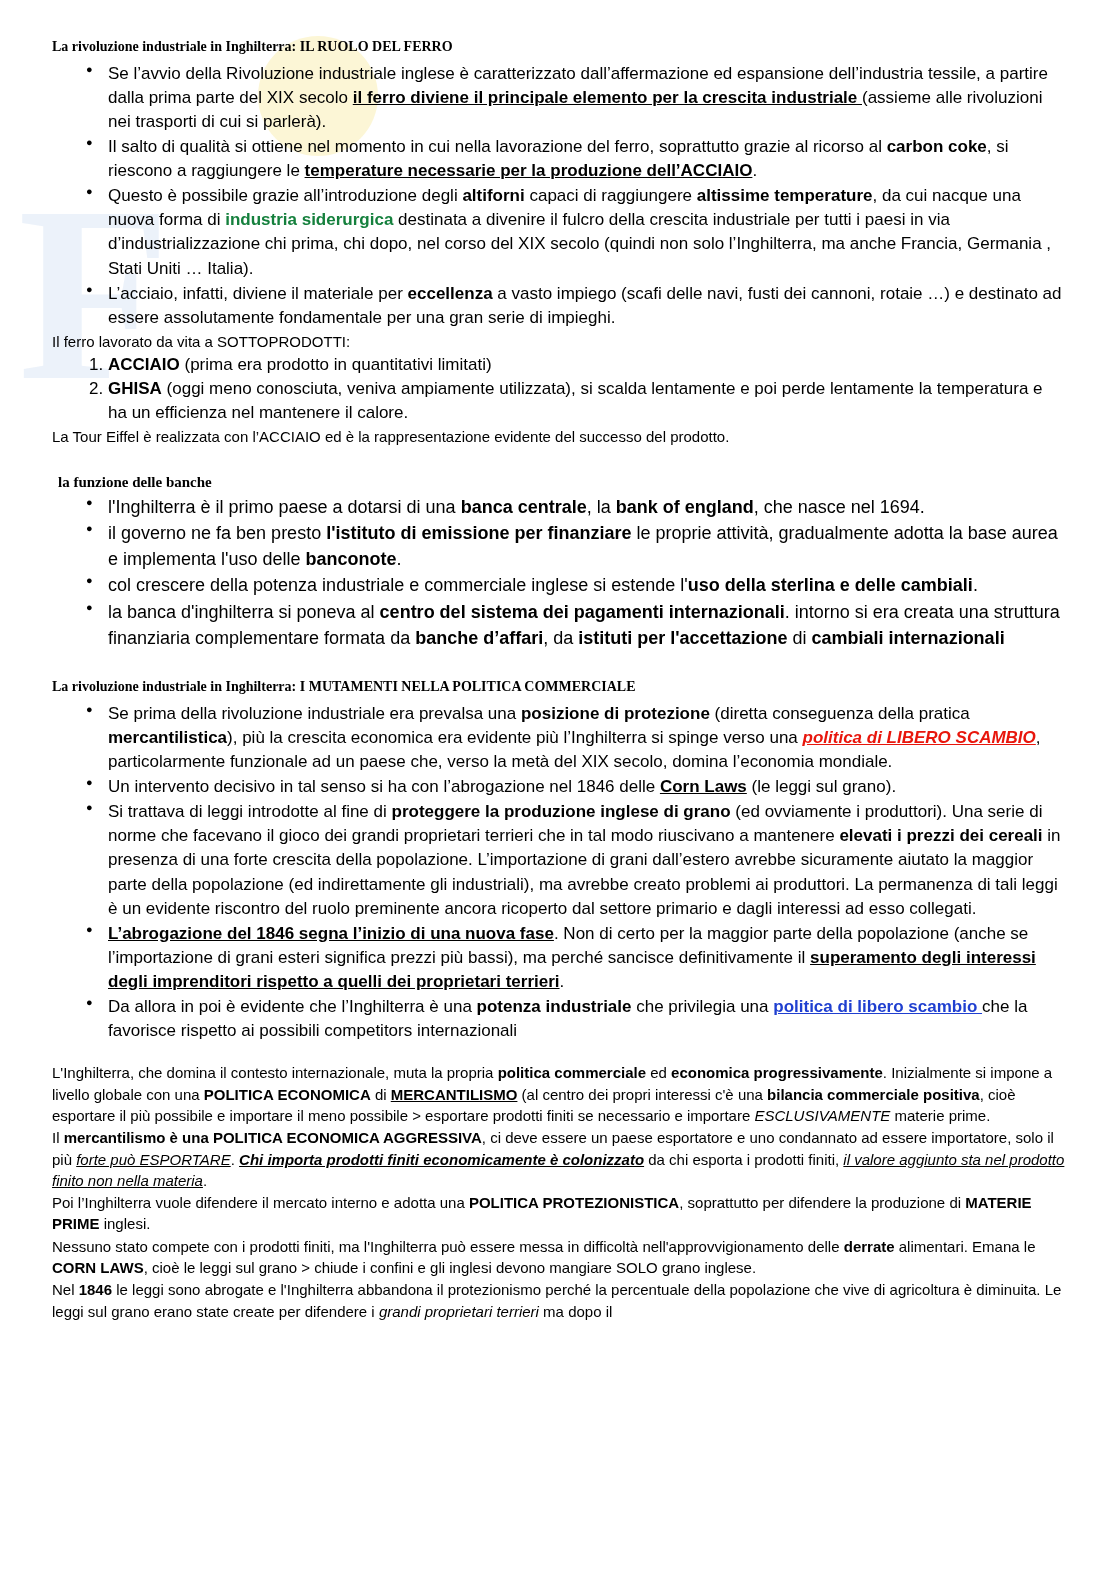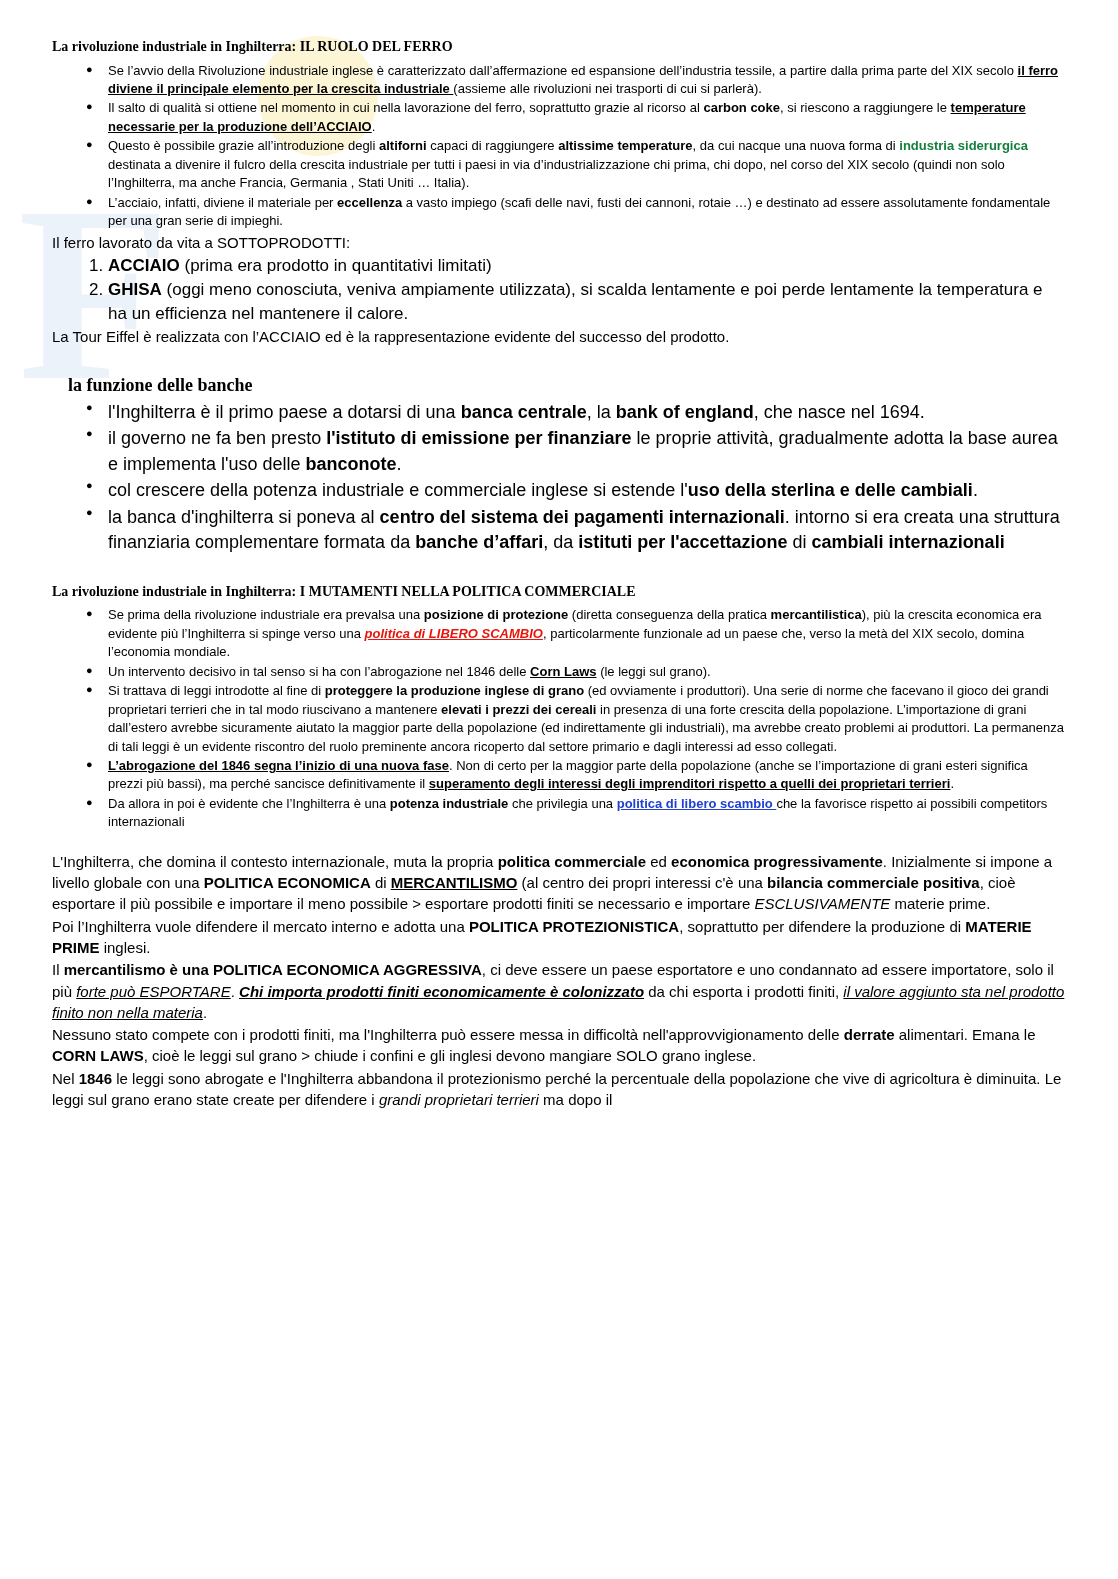--- a/index.html
+++ b/index.html
@@ -50,36 +50,36 @@
 
   h2.doc-heading {
     font-family: "Liberation Serif", serif;
     font-size: 14px;
     font-weight: bold;
     margin: 0 0 6px 0;
     line-height: 1.25;
   }
   h3.doc-subheading {
     font-family: "Liberation Serif", serif;
-    font-size: 18px;
+    font-size: 15px;
     font-weight: bold;
-    margin: 0 0 4px 16px;
+    margin: 0 0 4px 6px;
   }
   p.body-text {
     font-size: 15px;
     line-height: 1.42;
     margin: 0 0 1px 0;
   }
   ul.bullets {
     margin: 0 0 0 0;
     padding-left: 56px;
     list-style: none;
   }
   ul.bullets > li {
-    font-size: 13px;
+    font-size: 17px;
     line-height: 1.42;
     margin-bottom: 1px;
     position: relative;
   }
   ul.bullets > li:before {
     content: "\25CF";
     position: absolute;
     left: -22px;
     top: 0px;
     font-size: 11px;
@@ -204,26 +204,26 @@
 
     <div class="spacer-md"></div>
 
     <p class="body-text">
       
       L'Inghilterra, che domina il contesto internazionale, muta la propria <b>politica commerciale</b> ed <b>economica progressivamente</b>. Inizialmente si impone a livello globale con una <b>POLITICA ECONOMICA</b> di <b class="u">MERCANTILISMO</b> (al centro dei propri interessi c'è una <b>bilancia commerciale positiva</b>, cioè esportare il più possibile e importare il meno possibile &gt; esportare prodotti finiti se necessario e importare <span class="i">ESCLUSIVAMENTE</span> materie prime.
     </p>
 
     <p class="body-text">
       
+      Il <b>mercantilismo è una POLITICA ECONOMICA AGGRESSIVA</b>, ci deve essere un paese esportatore e uno condannato ad essere importatore, solo il più <span class="i u">forte può ESPORTARE</span>. <b class="i u">Chi importa prodotti finiti economicamente è colonizzato</b> da chi esporta i prodotti finiti, <span class="i u">il valore aggiunto sta nel prodotto finito non nella materia</span>.
+    </p>
+
+    <p class="body-text">
+      
       Poi l’Inghilterra vuole difendere il mercato interno e adotta una <b>POLITICA PROTEZIONISTICA</b>, soprattutto per difendere la produzione di <b>MATERIE PRIME</b> inglesi.
-    </p>
-
-    <p class="body-text">
-      
-      Il <b>mercantilismo è una POLITICA ECONOMICA AGGRESSIVA</b>, ci deve essere un paese esportatore e uno condannato ad essere importatore, solo il più <span class="i u">forte può ESPORTARE</span>. <b class="i u">Chi importa prodotti finiti economicamente è colonizzato</b> da chi esporta i prodotti finiti, <span class="i u">il valore aggiunto sta nel prodotto finito non nella materia</span>.
     </p>
 
     <p class="body-text">
       
       Nessuno stato compete con i prodotti finiti, ma l'Inghilterra può essere messa in difficoltà nell'approvvigionamento delle <b>derrate</b> alimentari. Emana le <b>CORN LAWS</b>, cioè le leggi sul grano &gt; chiude i confini e gli inglesi devono mangiare SOLO grano inglese.
     </p>
 
     <p class="body-text">
       
       Nel <b>1846</b> le leggi sono abrogate e l'Inghilterra abbandona il protezionismo perché la percentuale della popolazione che vive di agricoltura è diminuita. Le leggi sul grano erano state create per difendere i <span class="i">grandi proprietari terrieri</span> ma dopo il

